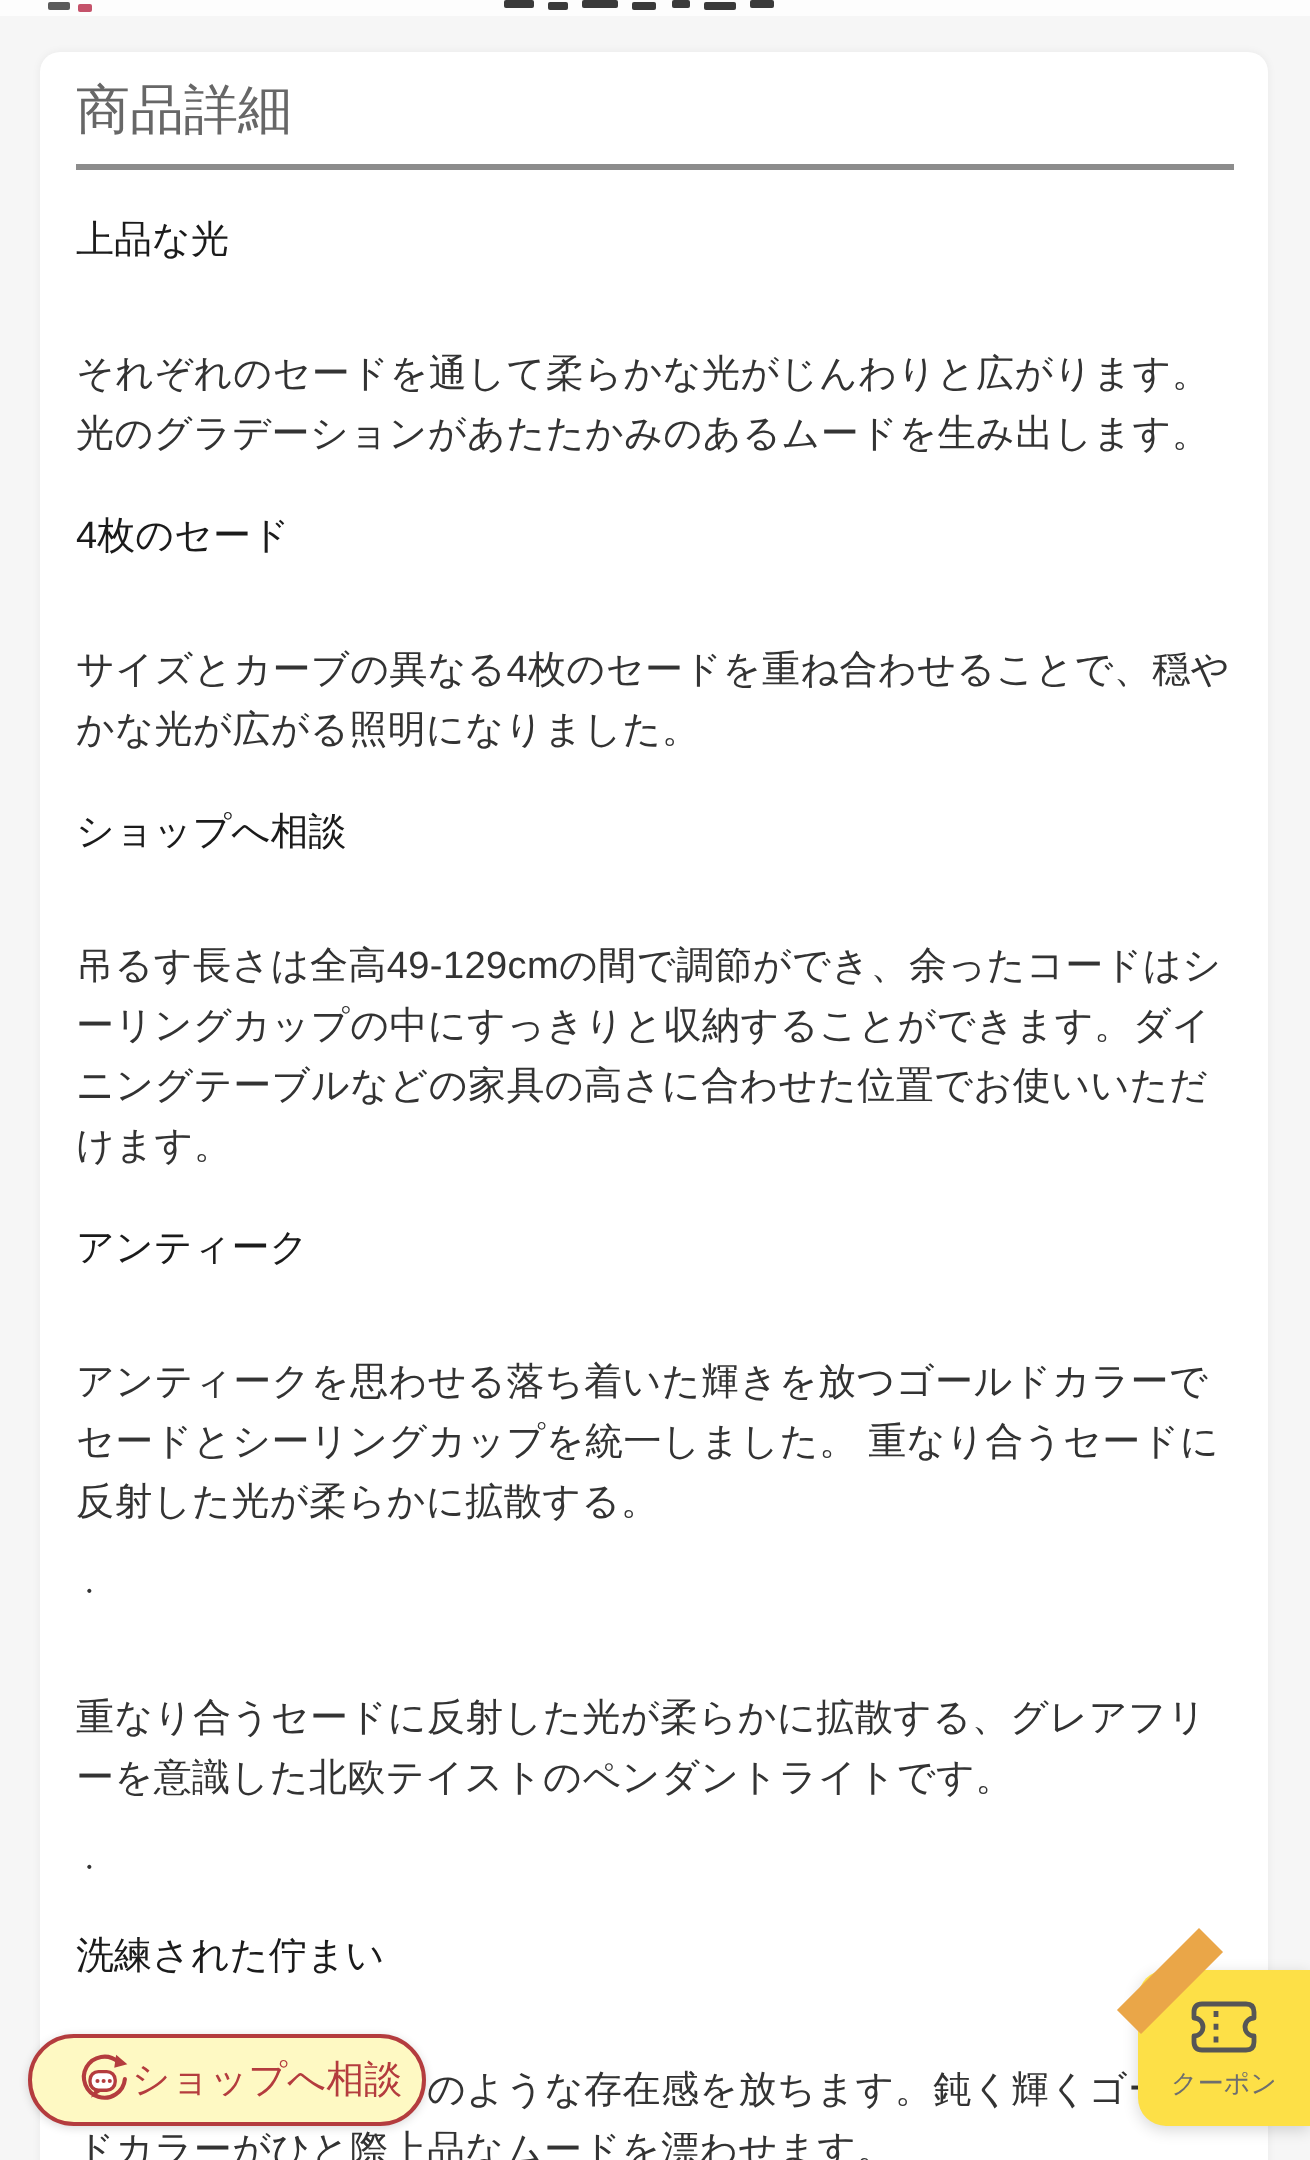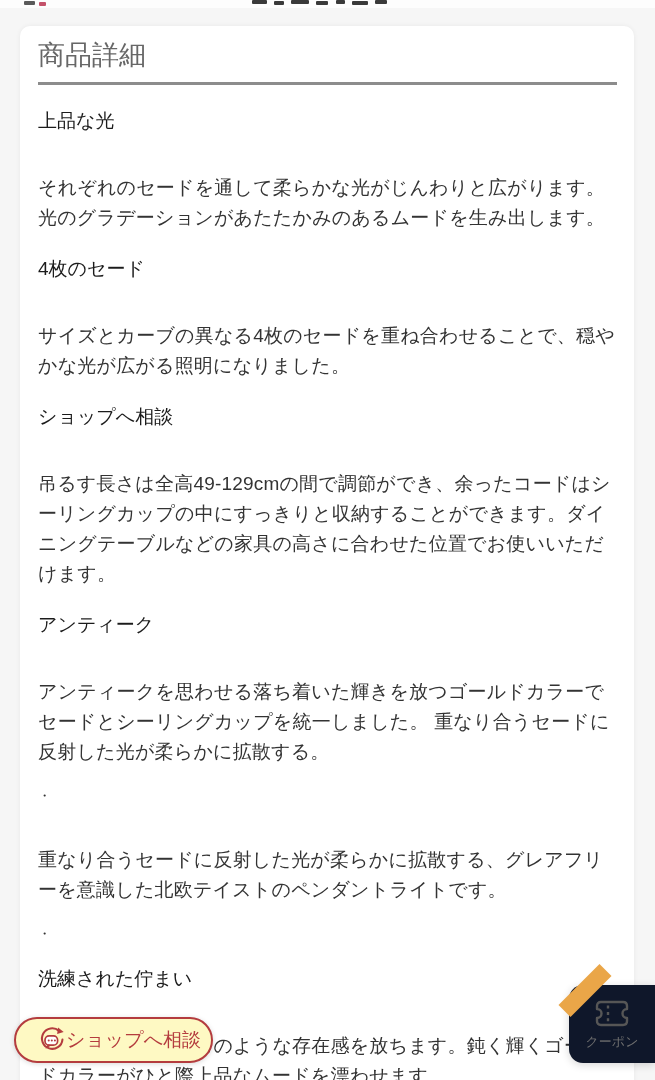--- a/index.html
+++ b/index.html
@@ -61,21 +61,21 @@
     box-shadow: 0 1px 5px rgba(0,0,0,0.15);
     z-index: 5; cursor: pointer; justify-content: center;
   }
   .consult-pill .label {
     font-size: 19px; font-weight: 500; color: #b43c3e; white-space: nowrap;
   }
   
   .coupon-widget {
     position: absolute; right: 0; top: 985px;
     width: 86px; height: 78px;
-    background: #0f172a;
+    background: #fde047;
     border-radius: 14px 0 0 14px;
     box-shadow: 0 2px 8px rgba(0,0,0,0.16);
     display: flex; flex-direction: column;
     align-items: center; justify-content: center;
     gap: 4px;
     z-index: 4; cursor: pointer;
   }
   .coupon-widget .label {
     font-size: 13px; color: #6e6e6e;
   }

